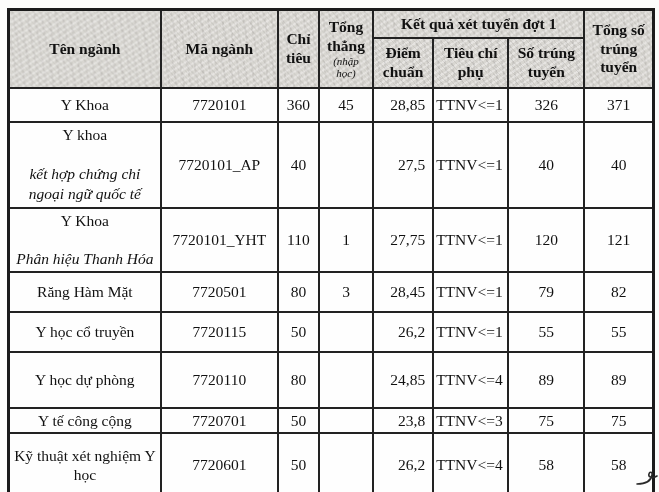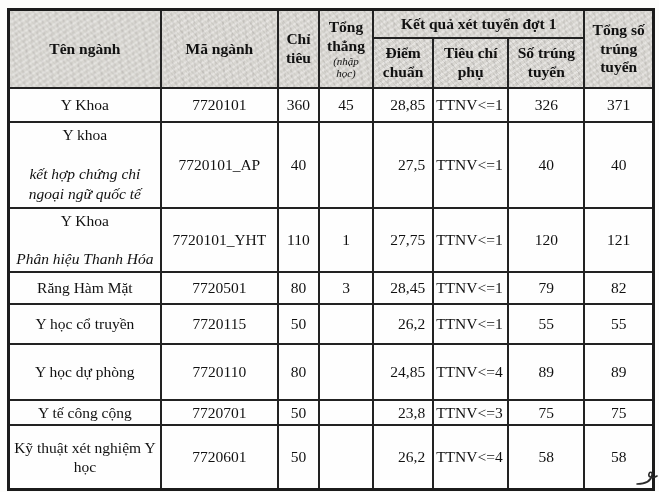--- a/index.html
+++ b/index.html
@@ -59,21 +59,21 @@
   .name-note {
     display: block;
     font-style: italic;
     line-height: 1.3;
     margin-top: 19px;
   }
   .name-note:empty { display: none; margin: 0; }
   tr.h34 { height: 34px; }
   tr.h86 { height: 86px; }
   tr.h58 { height: 58px; }
-  tr.h39 { height: 32px; }
+  tr.h39 { height: 40px; }
   tr.h38 { height: 40px; }
   tr.h42 { height: 56px; }
   tr.h36 { height: 20px; }
   tr.h64 { height: 64px; }
   .pen-mark {
     position: absolute;
     right: 1px;
     bottom: 5px;
     width: 22px;
     height: 20px;

